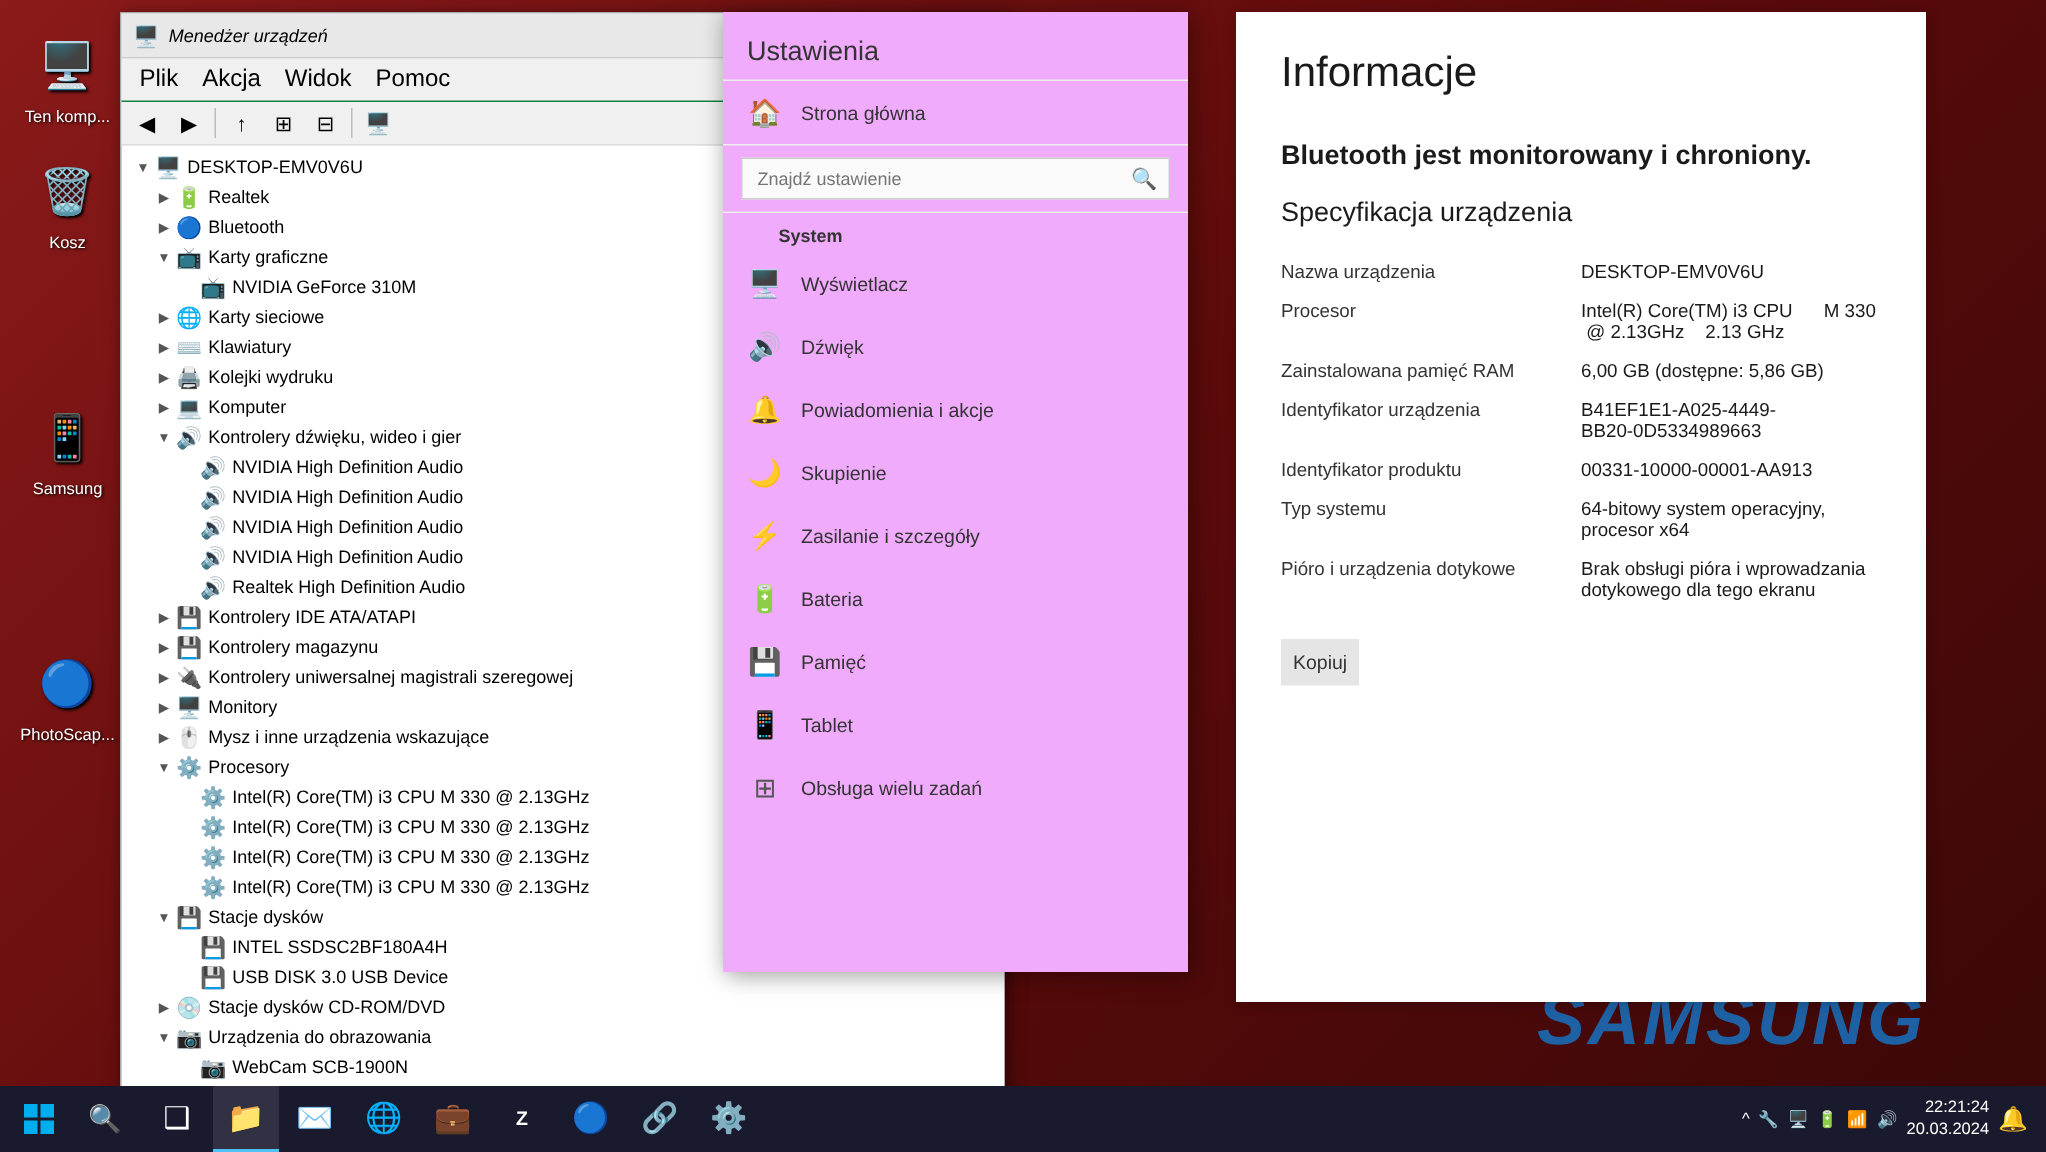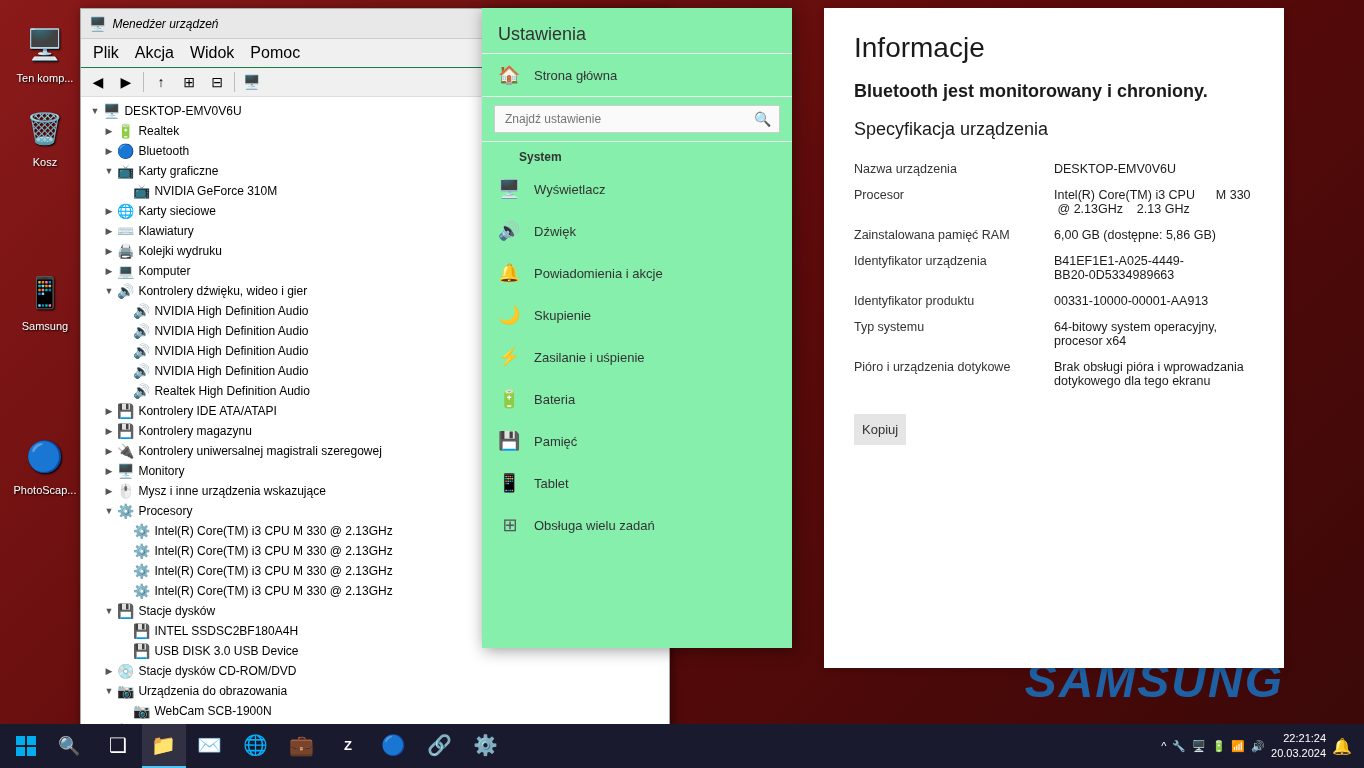--- a/index.html
+++ b/index.html
@@ -253,21 +253,21 @@
     .tree-label { font-size: 12px; }
     .tree-children { padding-left: 16px; }
 
     
     .settings-panel {
       position: absolute;
       top: 8px;
       left: 482px;
       width: 310px;
       height: 640px;
-      background: #86efac;
+      background: #f0abfc;
       box-shadow: 2px 2px 15px rgba(0,0,0,0.4);
       z-index: 20;
       display: flex;
       flex-direction: column;
     }
     .settings-header {
       padding: 16px 16px 8px;
       font-size: 18px;
       font-weight: 300;
       color: #333;
@@ -329,21 +329,21 @@
       background: white;
       padding: 24px 30px;
       box-shadow: 1px 1px 8px rgba(0,0,0,0.2);
       z-index: 5;
       overflow-y: auto;
     }
     .info-title {
       font-size: 28px;
       font-weight: 300;
       color: #1a1a1a;
-      margin-bottom: 16px;
+      margin-bottom: 28px;
     }
     .info-monitor-text {
       font-size: 18px;
       font-weight: 600;
       color: #1a1a1a;
       margin-bottom: 16px;
       line-height: 1.3;
     }
     .info-link {
       color: #0066cc;
@@ -670,21 +670,21 @@
   <div class="settings-item">
     <span class="settings-item-icon">🔔</span>
     <span>Powiadomienia i akcje</span>
   </div>
   <div class="settings-item">
     <span class="settings-item-icon">🌙</span>
     <span>Skupienie</span>
   </div>
   <div class="settings-item">
     <span class="settings-item-icon">⚡</span>
-    <span>Zasilanie i uśpienie</span>
+    <span>Zasilanie i szczegóły</span>
   </div>
   <div class="settings-item">
     <span class="settings-item-icon">🔋</span>
     <span>Bateria</span>
   </div>
   <div class="settings-item">
     <span class="settings-item-icon">💾</span>
     <span>Pamięć</span>
   </div>
   <div class="settings-item">

